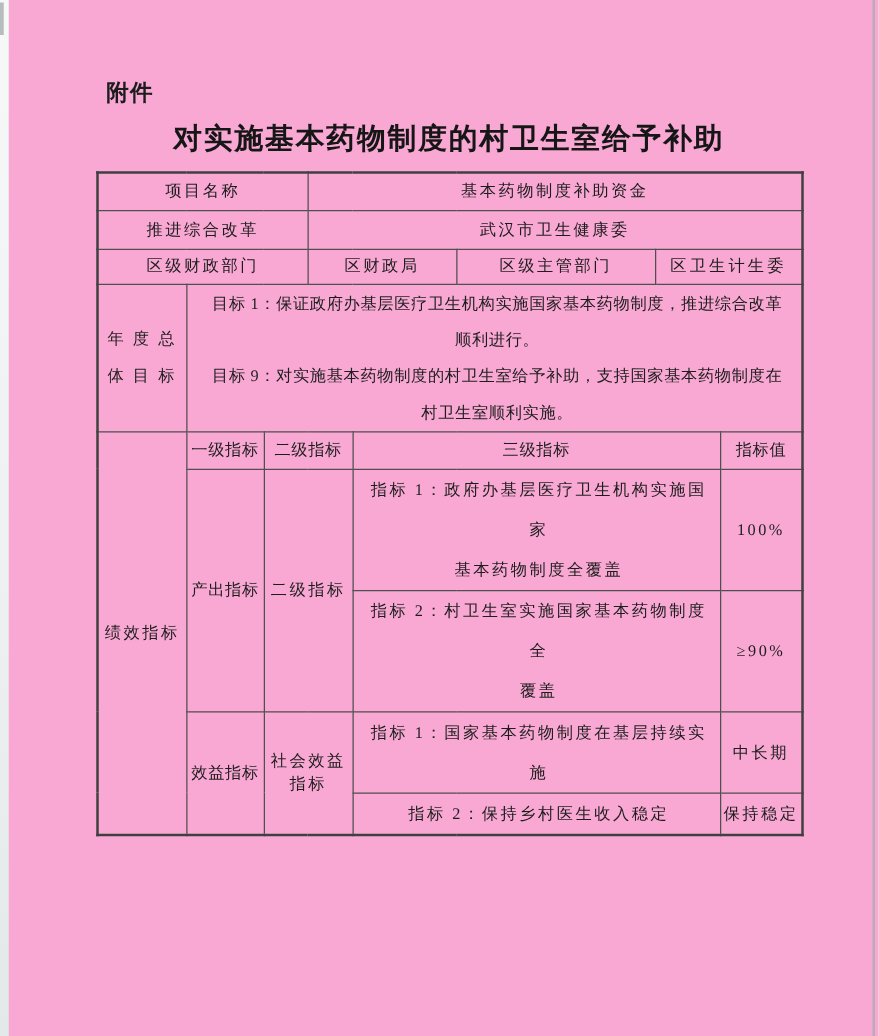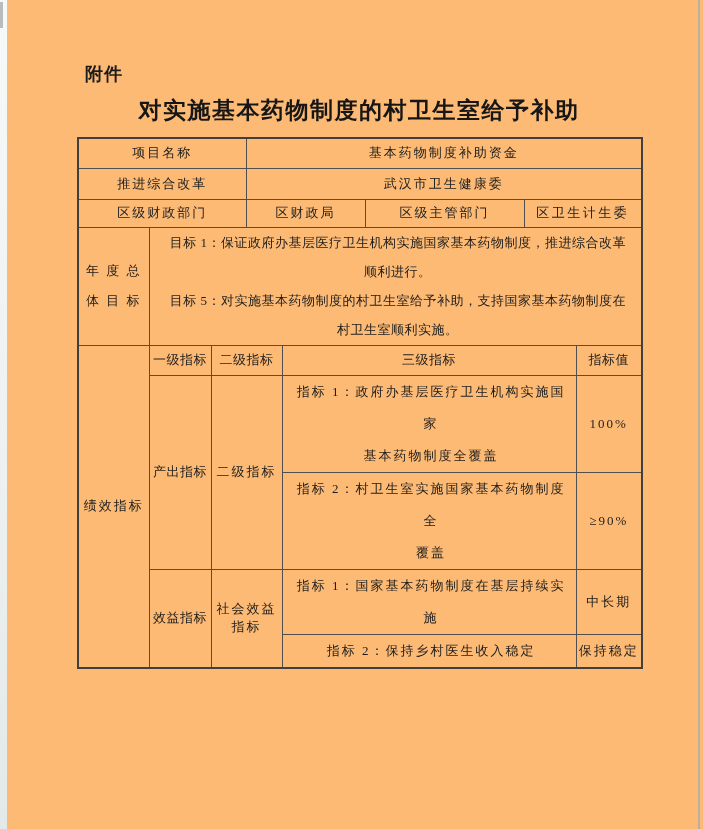--- a/index.html
+++ b/index.html
@@ -3,21 +3,21 @@
 <meta charset="utf-8">
 <style>
   * { margin: 0; padding: 0; box-sizing: border-box; }
   html, body { background: #ffffff; }
   body { font-family: "Liberation Serif", "DejaVu Serif", serif; color: #1d1d1d; }
 
   .page {
     position: relative;
     width: 703px;
     height: 829px;
-    background: #fdba74;
+    background: #f9a8d4;
     overflow: hidden;
   }
 
   
   .scan-left {
     position: absolute; left: 0; top: 0; width: 7px; height: 100%;
     background: linear-gradient(180deg, #f7f9f9 0%, #edf1f1 55%, #e3e8e8 100%);
   }
   .scan-mark {
     position: absolute; left: 0; top: 2px; width: 3px; height: 26px;
@@ -136,21 +136,21 @@
       <td class="wide-ls">区级主管部门</td>
       <td colspan="2" style="letter-spacing:2.5px">区卫生计生委</td>
     </tr>
 
     <tr style="height:118px">
       <td class="goal-label">年 度 总
 体 目 标</td>
       <td colspan="7" class="goals-cell">
         <div class="goal-line">目标 1：保证政府办基层医疗卫生机构实施国家基本药物制度，推进综合改革
 顺利进行。</div>
-        <div class="goal-line">目标 5：对实施基本药物制度的村卫生室给予补助，支持国家基本药物制度在
+        <div class="goal-line">目标 9：对实施基本药物制度的村卫生室给予补助，支持国家基本药物制度在
 村卫生室顺利实施。</div>
       </td>
     </tr>
 
     <tr style="height:30px">
       <td rowspan="5">绩效指标</td>
       <td style="letter-spacing:0.5px">一级指标</td>
       <td colspan="2" style="letter-spacing:0.5px">二级指标</td>
       <td colspan="3" style="letter-spacing:0.5px">三级指标</td>
       <td style="letter-spacing:0.5px">指标值</td>

